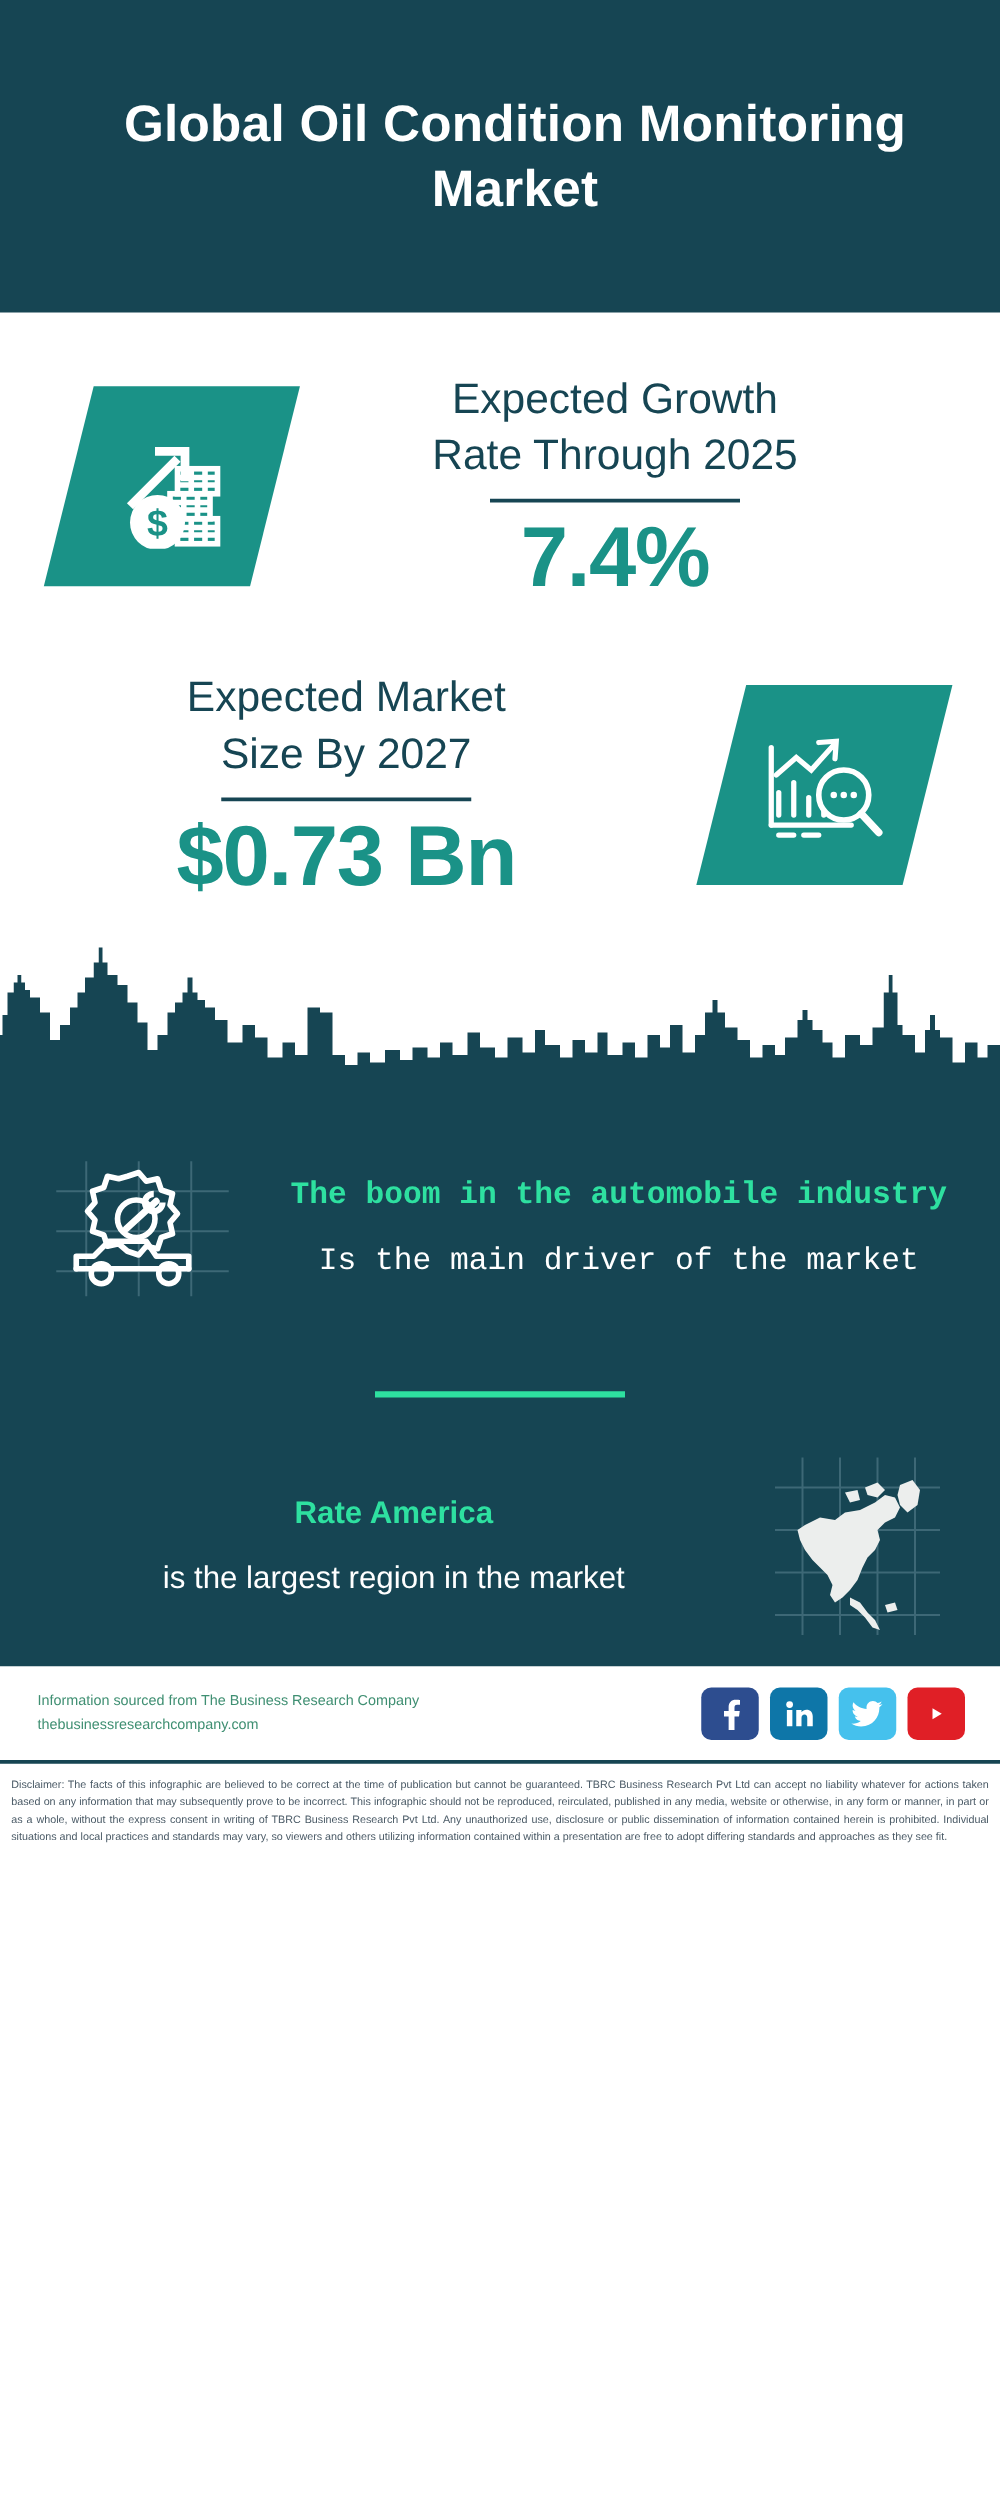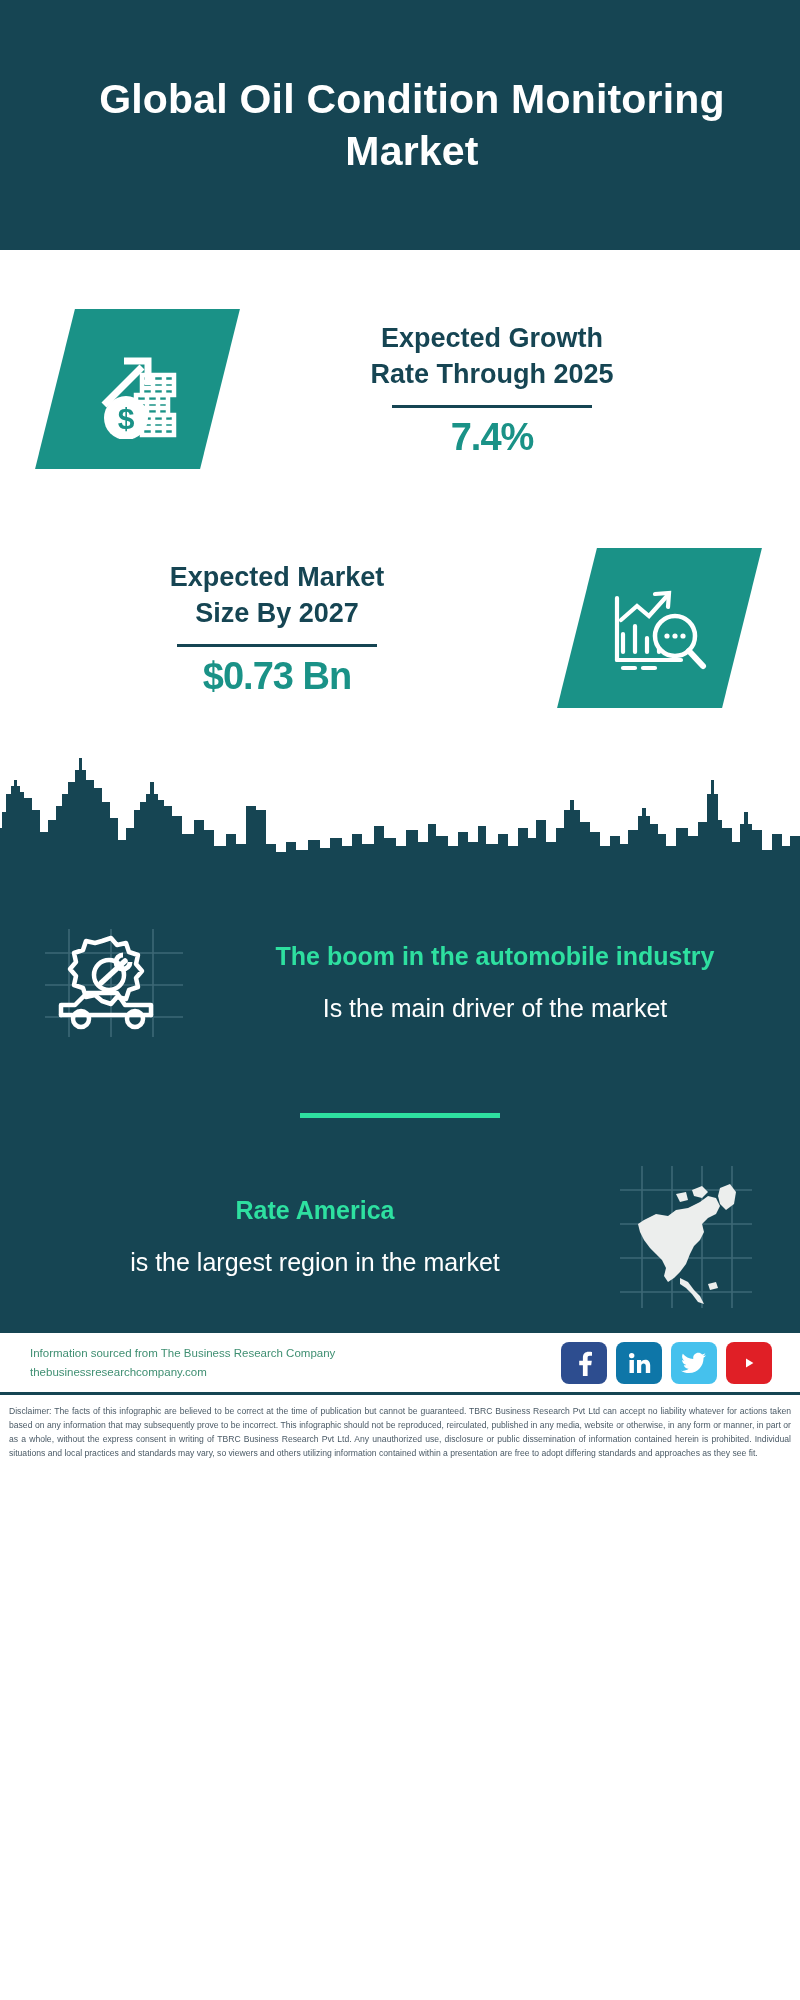--- a/index.html
+++ b/index.html
@@ -42,31 +42,31 @@
     background:#1a9287;
     transform:skewX(-14deg);
     display:flex; align-items:center; justify-content:center;
     flex:0 0 auto;
   }
   .icon-tile > svg { transform:skewX(14deg); }
 
   .stat-text { flex:1 1 auto; text-align:center; }
   .stat-label {
     color:#164553;
-    font-size:27px; font-weight:bold;
+    font-size:34px; font-weight:normal;
     line-height:1.32;
   }
   .stat-rule {
     width:200px; height:3px;
     background:#164553;
     margin:13px auto 10px auto;
   }
   .stat-value {
     color:#1a9287;
-    font-size:38px; font-weight:bold;
+    font-size:68px; font-weight:bold;
     line-height:1.0;
     letter-spacing:-1px;
   }
 
   .growth .icon-tile { margin-left:55px; }
   .growth .stat-text { padding-right:36px; }
 
   .size .stat-text { padding-left:28px; }
   .size .icon-tile { margin-right:58px; margin-left:16px; }
 
@@ -80,21 +80,21 @@
 
   
   .dark-panel {
     width:800px;
     background:#164553;
     padding-bottom:4px;
     position:relative;
   }
 
   .fact-row { display:flex; align-items:center; width:800px; }
-  .fact-row.driver { height:205px; padding:0 4px 0 34px; }
+  .fact-row.driver { height:205px; padding:0 4px 0 34px;font-family:Liberation Mono, monospace; }
   .fact-row.region { height:185px; padding:0 34px 0 24px; }
 
   .fact-icon { flex:0 0 auto; width:160px; display:flex; justify-content:center; }
   .fact-text { flex:1 1 auto; text-align:center; padding:0 8px; }
 
   .fact-head {
     color:#2ee0a0;
     font-size:25px; font-weight:bold;
     line-height:1.28;
   }
@@ -106,21 +106,21 @@
   }
 
   .green-divider {
     width:200px; height:5px;
     background:#2ee0a0;
     margin:28px auto 26px auto;
   }
 
   
   .footer-bar {
-    width:800px; height:62px;
+    width:800px; height:78px;
     background:#ffffff;
     display:flex; align-items:center;
     padding:0 28px 0 30px;
     border-bottom:3px solid #164553;
   }
   .source-text { flex:1 1 auto; }
   .source-line {
     color:#3f8f72;
     font-size:11.5px;
     line-height:1.62;

